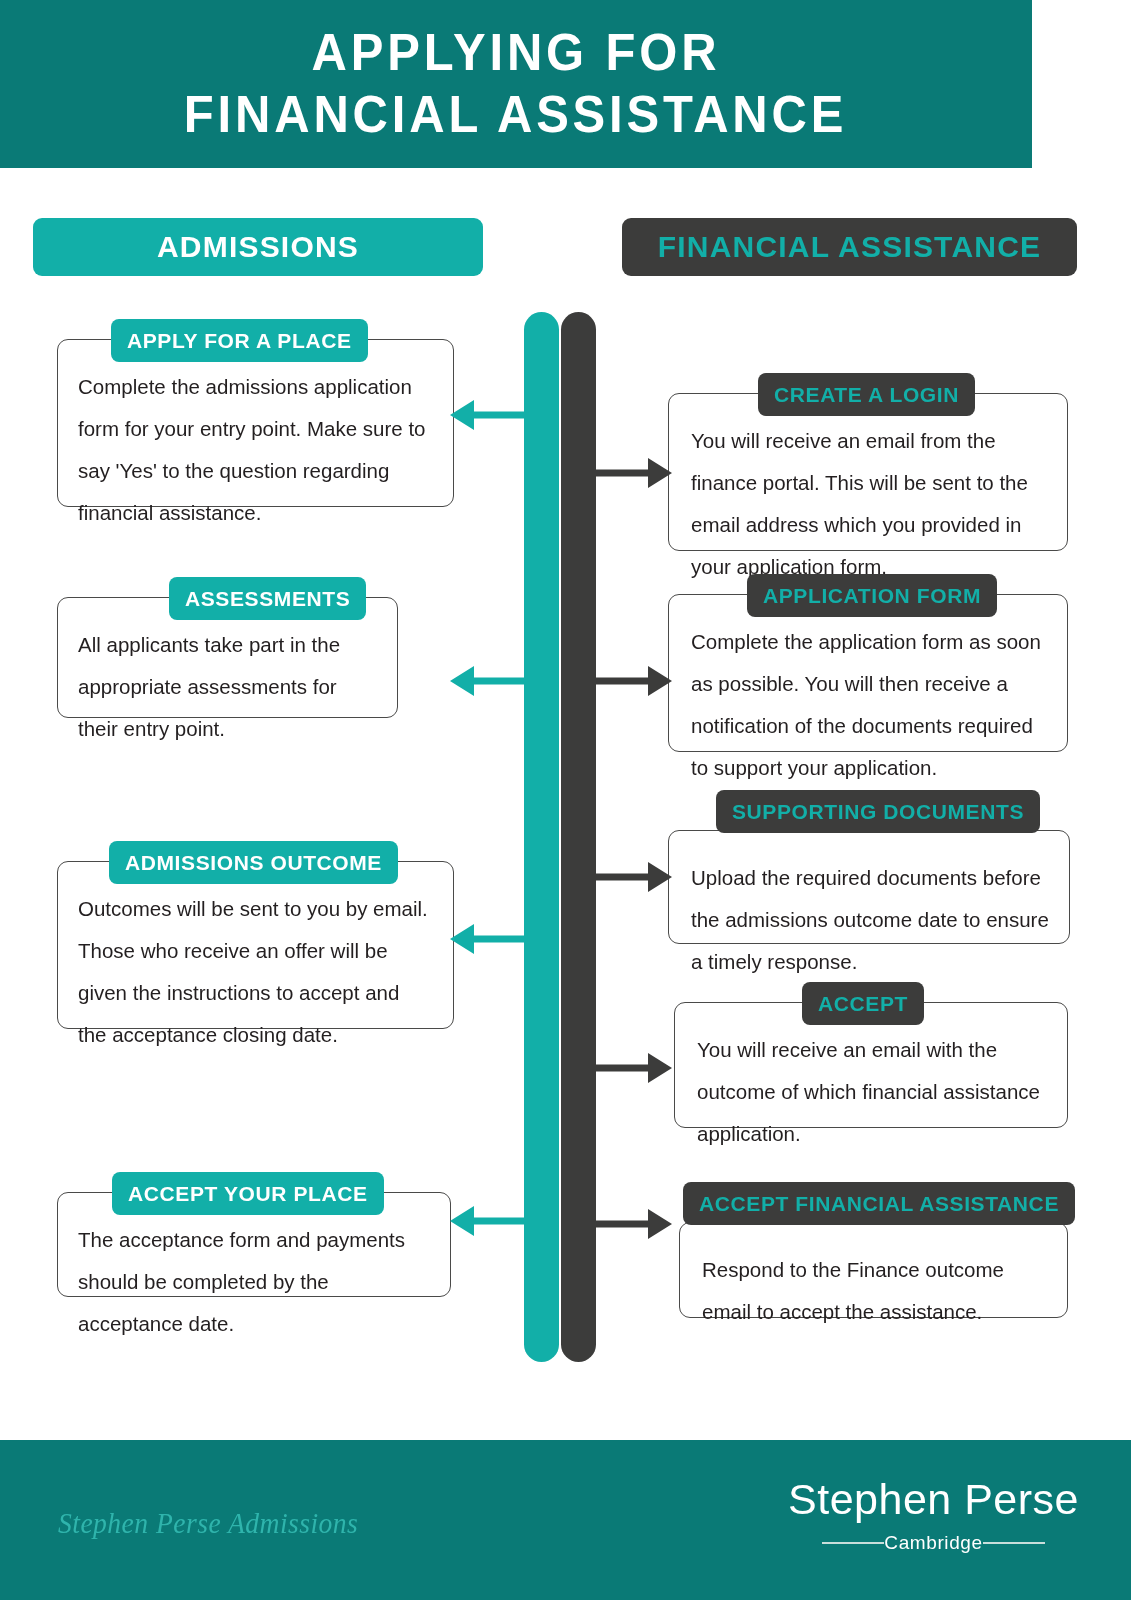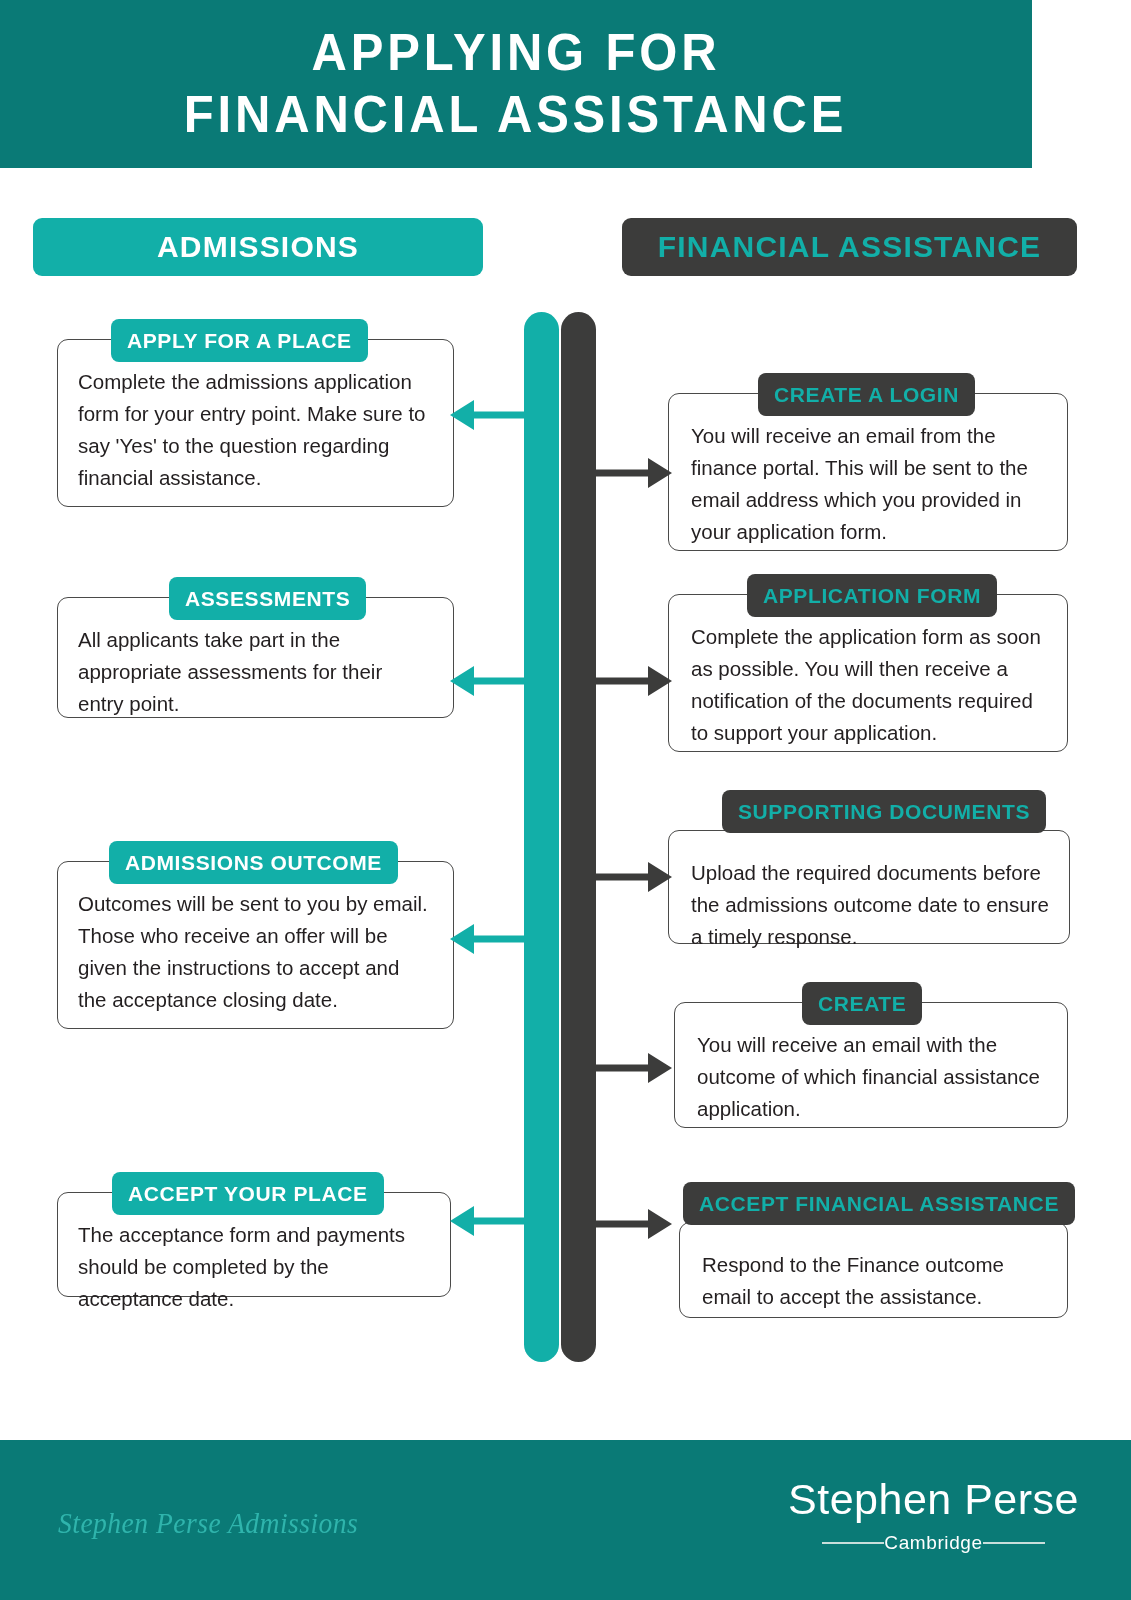--- a/index.html
+++ b/index.html
@@ -51,21 +51,21 @@
   
   .card {
     position:absolute;
     border:1.4px solid #4a4a49;
     border-radius:11px;
     background:#ffffff;
   }
   .card-body {
     font-family:"Liberation Sans Narrow","Liberation Sans",sans-serif;
     font-size:20.5px;
-    line-height:32px;
+    line-height:42px;
     color:#231f20;
     padding:26px 20px 12px 20px;
   }
   .card.right .card-body { padding-left:22px; padding-right:18px; }
 
   
   .badge {
     position:absolute; height:43px;
     border-radius:8px;
     display:flex; align-items:center; justify-content:center;
@@ -149,21 +149,21 @@
 </svg>
 <svg class="arrow" style="left:594px; top:1207px;" width="80" height="34" viewBox="0 0 80 34">
   <path d="M0 13.5 H54 V2 L78 17 L54 32 V20.5 H0 Z" fill="#3c3c3b"></path>
 </svg>
 
 <div class="card left" style="left:57px; top:339px; width:397px; height:168px;">
   <div class="badge teal" style="left:53px; top:-21px;">APPLY FOR A PLACE</div>
   <div class="card-body">Complete the admissions application form for your entry point. Make sure to say 'Yes' to the question regarding financial assistance.</div>
 </div>
 
-<div class="card left" style="left:57px; top:597px; width:397px; height:121px;">
+<div class="card left" style="left:57px; top:597px; width:341px; height:121px;">
   <div class="badge teal" style="left:111px; top:-21px;">ASSESSMENTS</div>
   <div class="card-body">All applicants take part in the appropriate assessments for their entry point.</div>
 </div>
 
 <div class="card left" style="left:57px; top:861px; width:397px; height:168px;">
   <div class="badge teal" style="left:51px; top:-21px;">ADMISSIONS OUTCOME</div>
   <div class="card-body">Outcomes will be sent to you by email. Those who receive an offer will be given the instructions to accept and the acceptance closing date.</div>
 </div>
 
 <div class="card left" style="left:57px; top:1192px; width:394px; height:105px;">
@@ -175,26 +175,26 @@
   <div class="badge dark" style="left:89px; top:-21px;">CREATE A LOGIN</div>
   <div class="card-body">You will receive an email from the finance portal. This will be sent to the email address which you provided in your application form.</div>
 </div>
 
 <div class="card right" style="left:668px; top:594px; width:400px; height:158px;">
   <div class="badge dark" style="left:78px; top:-21px;">APPLICATION FORM</div>
   <div class="card-body">Complete the application form as soon as possible. You will then receive a notification of the documents required to support your application.</div>
 </div>
 
 <div class="card right" style="left:668px; top:830px; width:402px; height:114px;">
-  <div class="badge dark" style="left:53px; top:-41px;">SUPPORTING DOCUMENTS</div>
+  <div class="badge dark" style="left:47px; top:-41px;">SUPPORTING DOCUMENTS</div>
   <div class="card-body">Upload the required documents before the admissions outcome date to ensure a timely response.</div>
 </div>
 
 <div class="card right" style="left:674px; top:1002px; width:394px; height:126px;">
-  <div class="badge dark" style="left:127px; top:-21px;">CREATE</div>
+  <div class="badge dark" style="left:127px; top:-21px;">ACCEPT</div>
   <div class="card-body">You will receive an email with the outcome of which financial assistance application.</div>
 </div>
 
 <div class="card right" style="left:679px; top:1222px; width:389px; height:96px;">
   <div class="badge dark" style="left:3px; top:-41px;">ACCEPT FINANCIAL ASSISTANCE</div>
   <div class="card-body">Respond to the Finance outcome email to accept the assistance.</div>
 </div>
 
 <div class="footer">
   <div class="footer-script">Stephen Perse Admissions</div>

